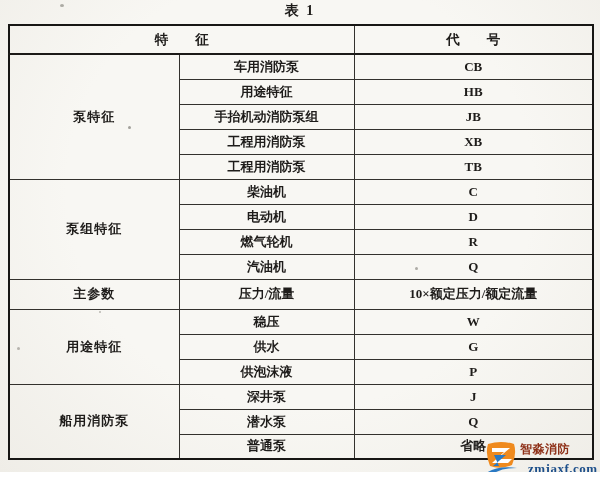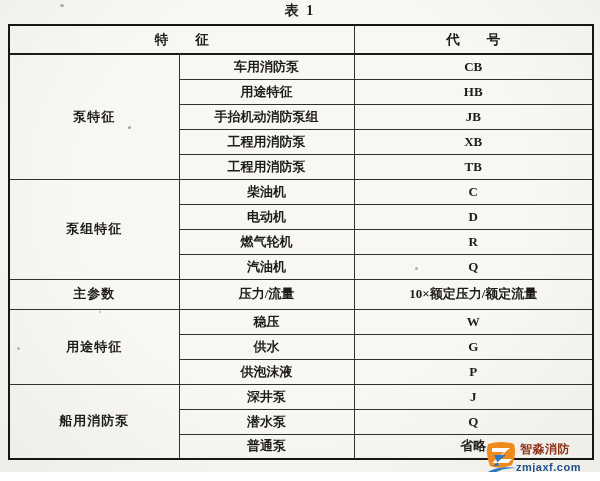--- a/index.html
+++ b/index.html
@@ -54,24 +54,24 @@
   
   .watermark { position: absolute; left: 484px; top: 439px; width: 112px; height: 40px; }
   .wm-logo { position: absolute; left: 0; top: 2px; }
   .wm-brand {
     position: absolute; left: 36px; top: 2px;
     font-size: 12px; font-weight: bold;
     color: #8e3018; letter-spacing: 0.5px;
     font-family: "Liberation Sans", "DejaVu Sans", sans-serif;
   }
   .wm-domain {
-    position: absolute; left: 32px; top: 22px;
-    font-size: 11px; font-weight: bold;
+    position: absolute; left: 44px; top: 22px;
+    font-size: 13px; font-weight: bold;
     color: #1d4f8a; letter-spacing: 0.5px;
-    font-family: Liberation Sans, sans-serif;
+    font-family: Liberation Serif, serif;
   }
 </style>
 </head>
 <body>
 
 <div class="canvas">
 
   <div class="doc-title">表 1</div>
 
   <table class="spec">

